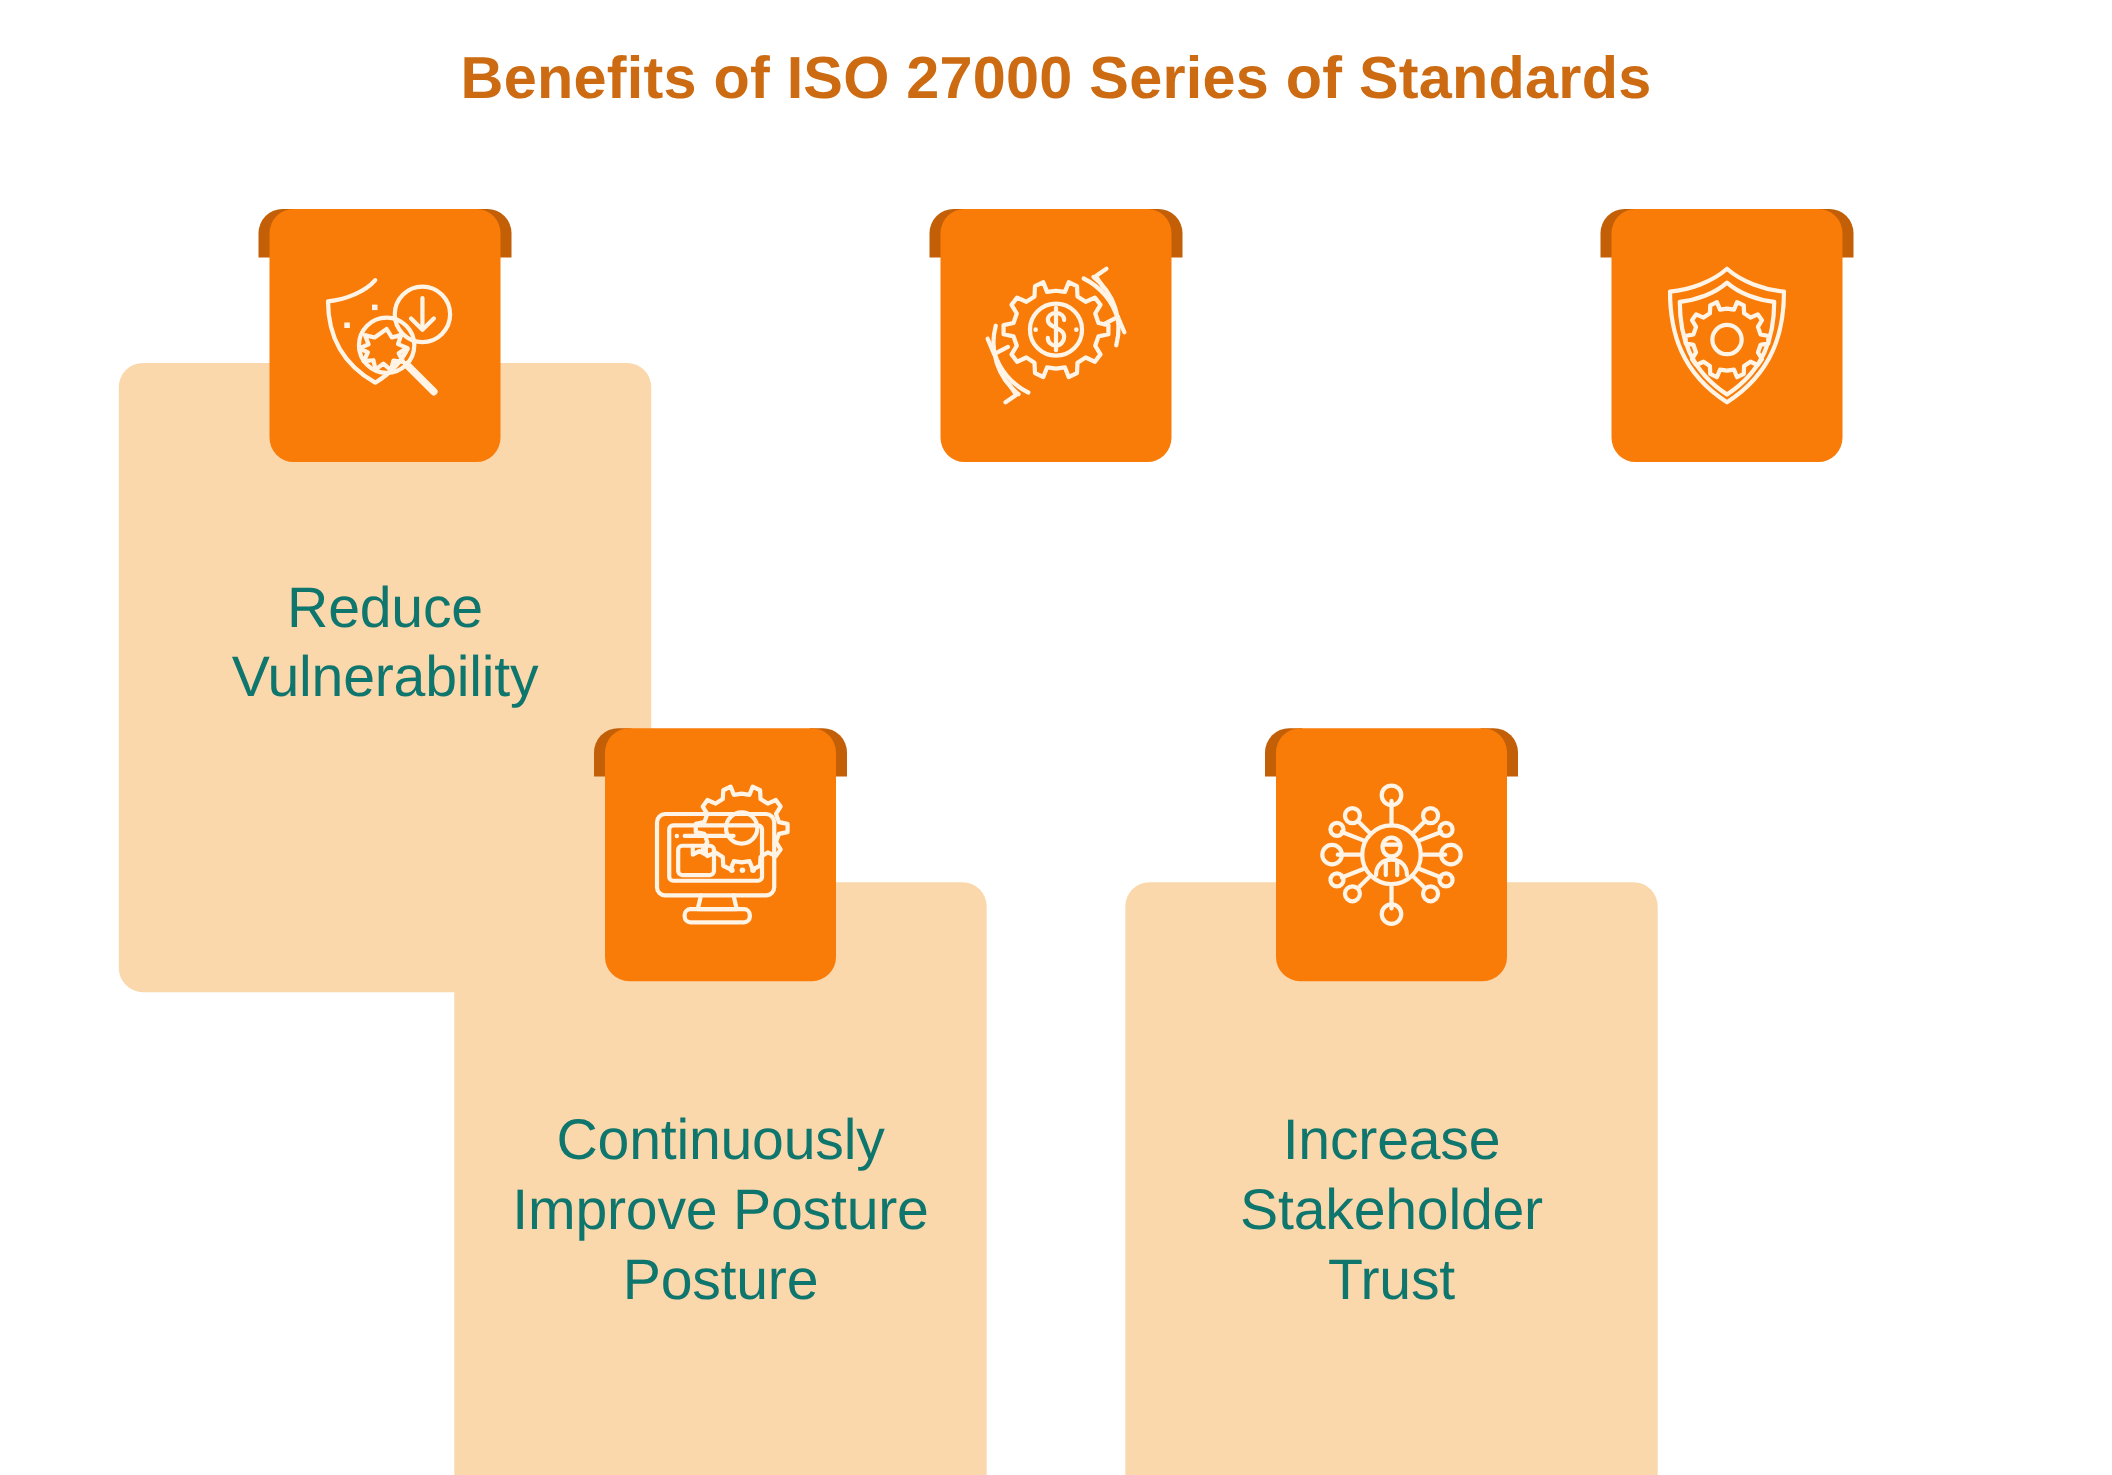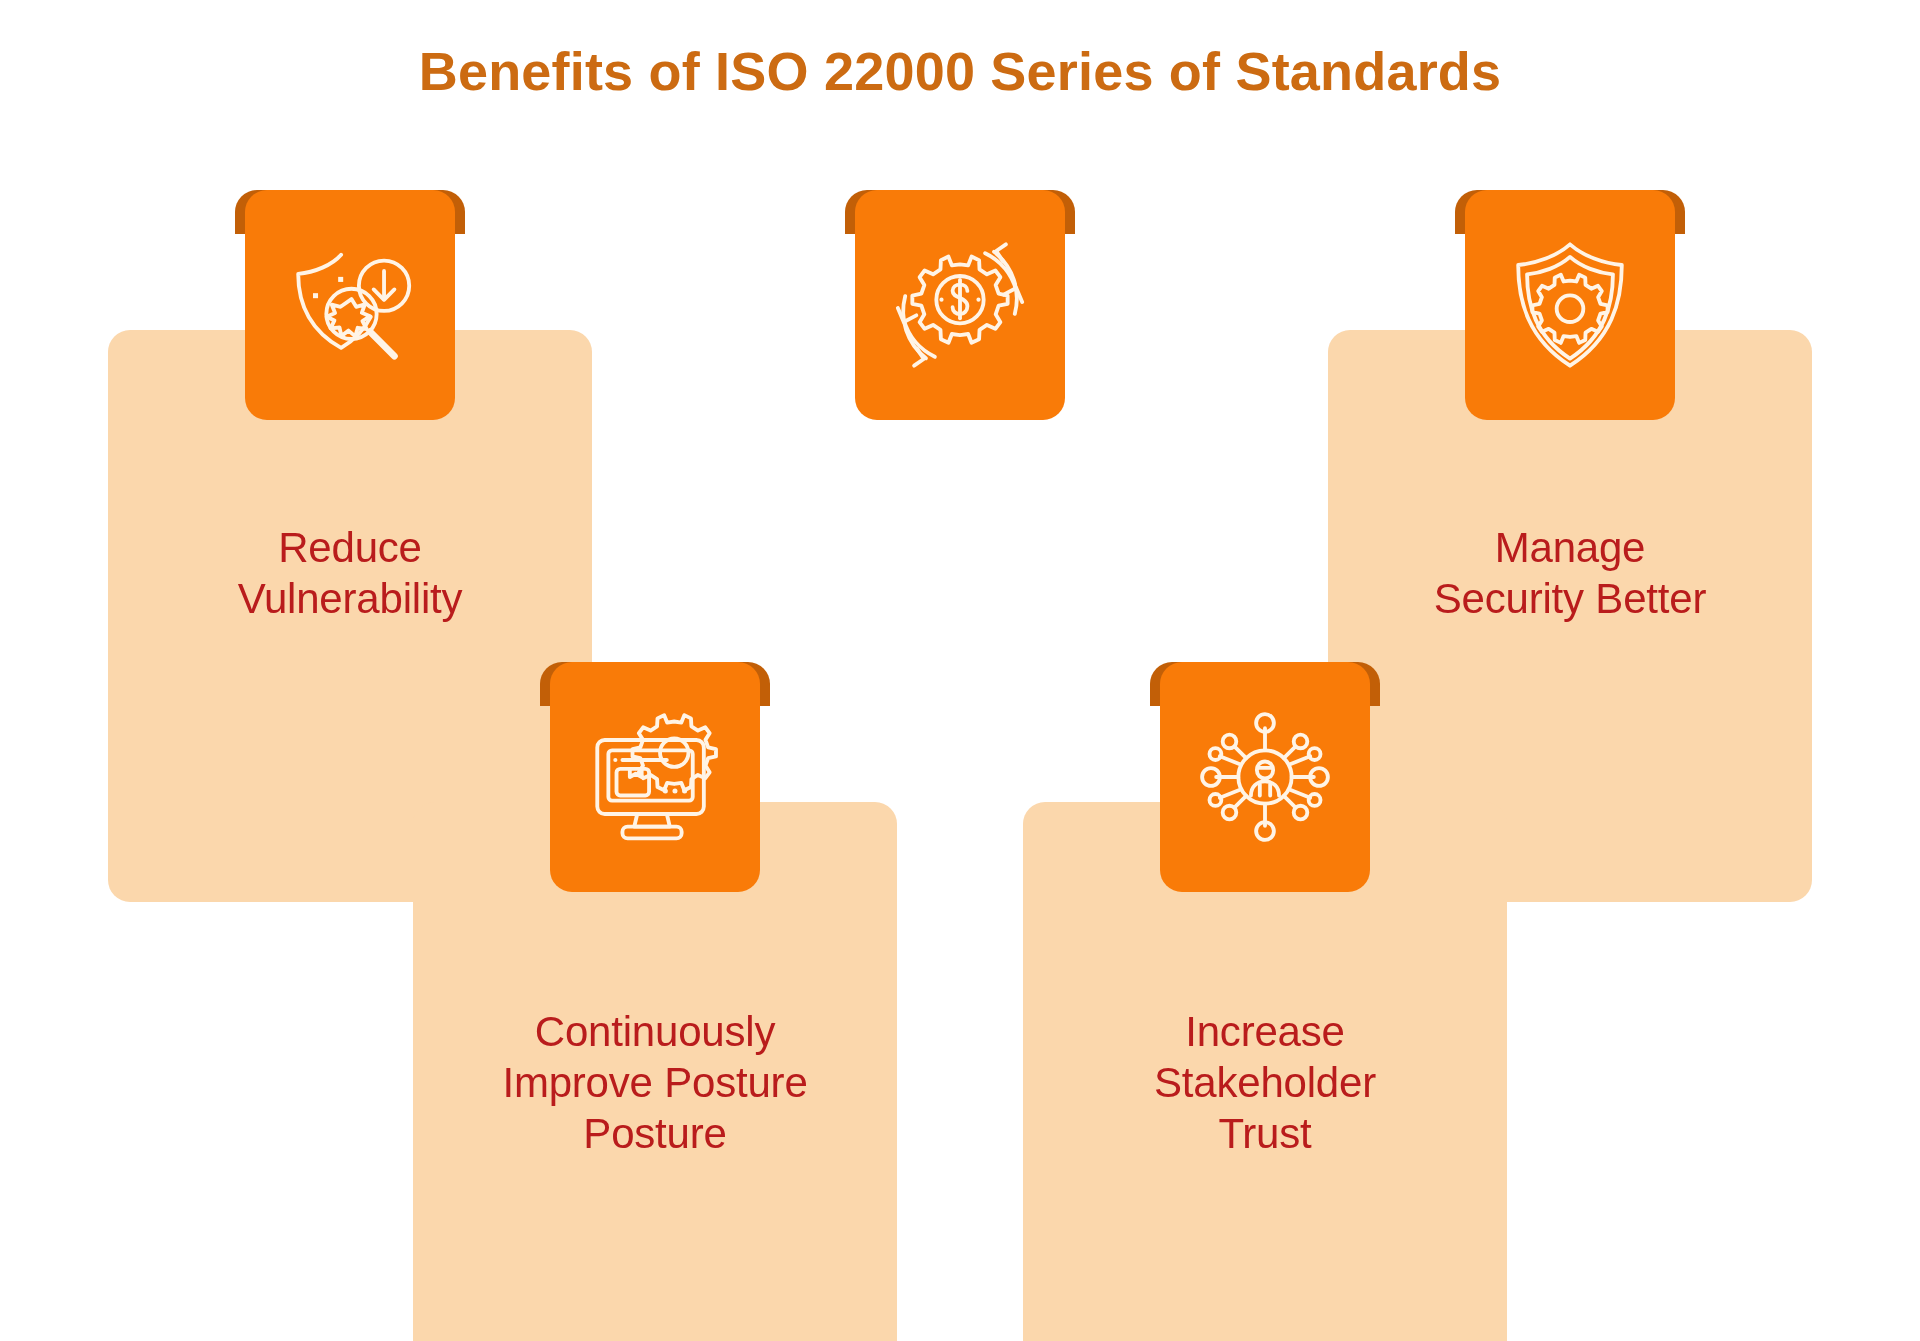--- a/index.html
+++ b/index.html
@@ -110,36 +110,36 @@
     border-radius: 22px;
     z-index: 2;
     display: flex;
     align-items: center;
     justify-content: center;
   }
   .badge svg { display: block; }
 
   
   .card-label {
-    font-size: 42px;
+    font-size: 52px;
     line-height: 1.22;
-    color: #b91c1c;
+    color: #0f766e;
     text-align: center;
     font-weight: normal;
     letter-spacing: -0.2px;
     padding: 0 14px;
     white-space: pre-line;
   }
 </style>
 </head>
 <body>
 
 <div id="page">
 
-  <div class="title">Benefits of ISO 22000 Series of Standards</div>
+  <div class="title">Benefits of ISO 27000 Series of Standards</div>
 
   <div class="row row-top">
 
     <div class="card">
       <div class="badge-wrap">
         <div class="fold fold-l"></div>
         <div class="fold fold-r"></div>
         <div class="badge">
           <span>
             <svg width="148" height="148" viewBox="0 0 100 100" fill="none" stroke="#fff4e6" stroke-width="2.6" stroke-linecap="round" stroke-linejoin="round">
@@ -236,24 +236,20 @@
                        L68.9 68.1 L64.4 66.1 L60.5 68.7 L60.3 73.6 L56.2 75.6
                        L54.3 71 L50 71.6 L45.7 71 L43.8 75.6 L39.7 73.6
                        L39.5 68.7 L35.6 66.1 L31.1 68.1 L28.5 64.5 L31 60.4
                        L29.4 55.8 L24.6 54.8 L24.6 50.3 L29.4 49.3 L31 44.7
                        L28.5 40.6 L31.1 37 L35.6 39 L39.5 36.4 L39.7 31.5
                        L43.8 29.5 L45.7 34.1 Z"></path>
               <circle cx="50" cy="52.5" r="9"></circle>
             </svg>
           </span>
         </div>
-      </div>
-      <div class="card-body card-body-top">
-        <div class="card-label">Manage
-Security Better</div>
       </div>
     </div>
 
   </div>
 
   <div class="row row-bottom">
 
     <div class="card">
       <div class="badge-wrap">
         <div class="fold fold-l"></div>

